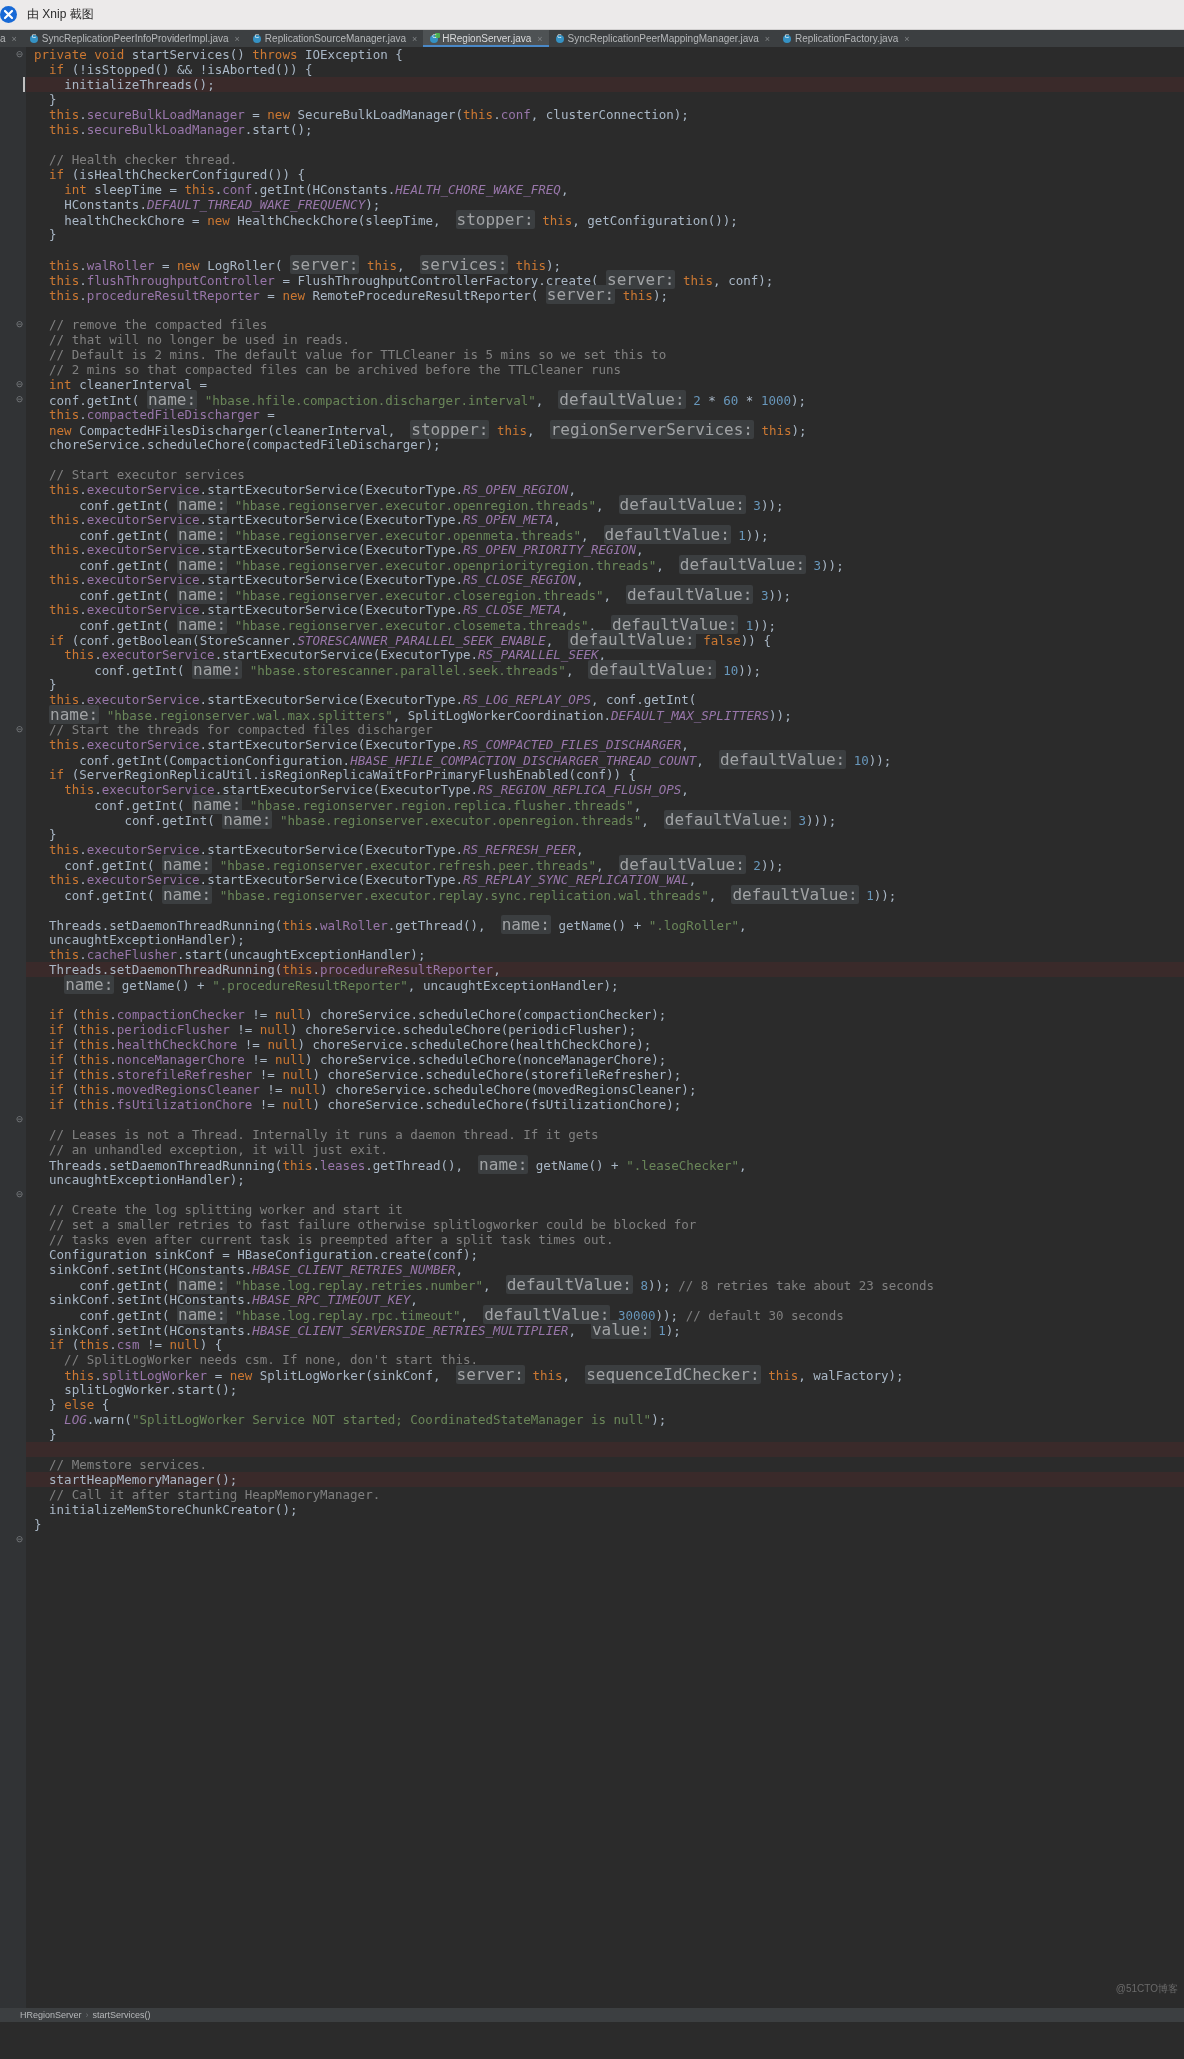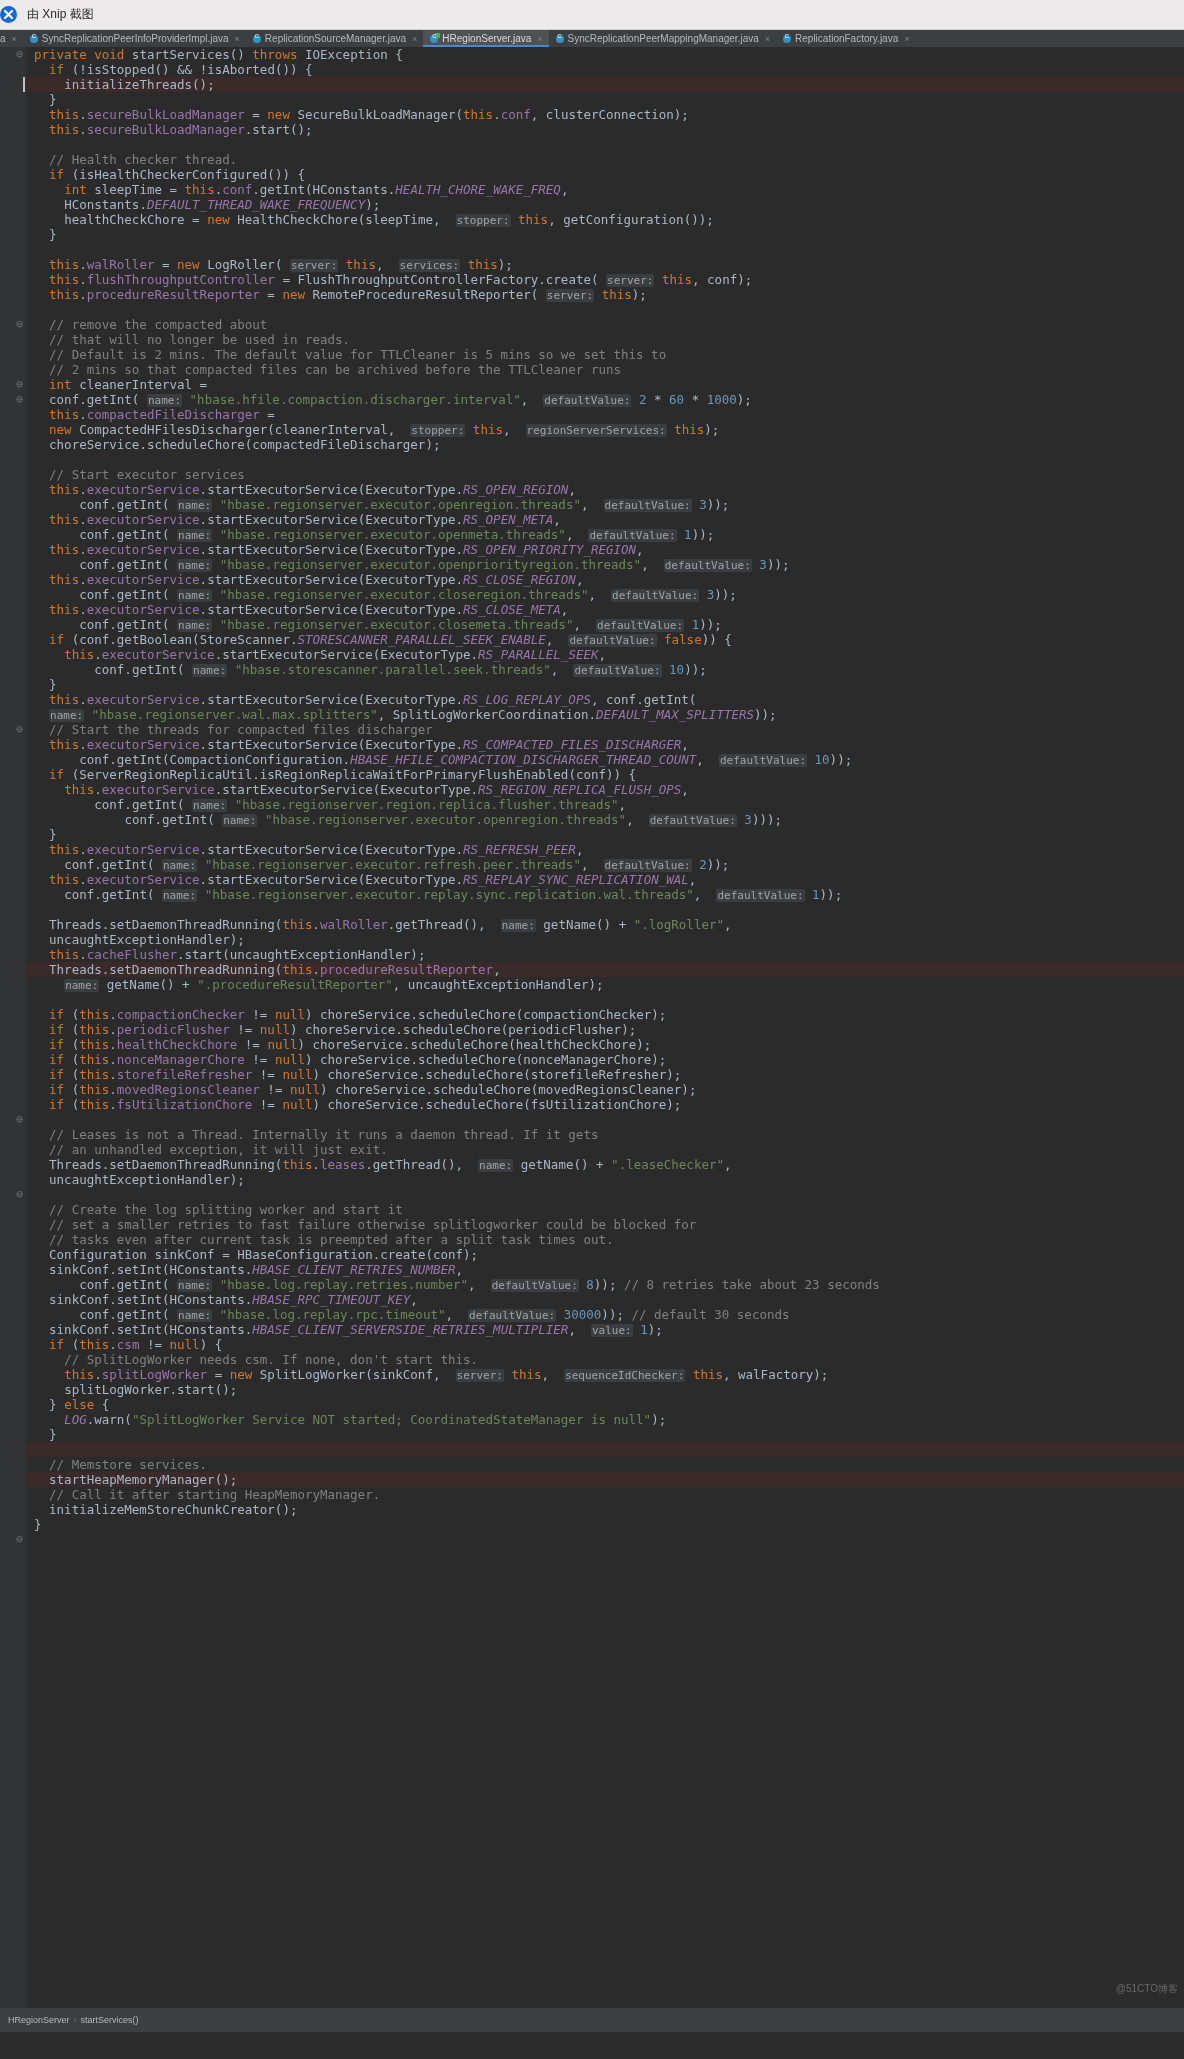--- a/index.html
+++ b/index.html
@@ -40,24 +40,24 @@
   .ln.hl{background:#3a2a2a;}
 
   
   .kw{color:#cc7832;}
   .fld{color:#9876aa;}
   .stat{color:#9876aa;font-style:italic;}
   .txt{color:#a9b7c6;}
   .str{color:#6a8759;}
   .num{color:#6897bb;}
   .cmt{color:#808080;}
-  .hint{color:#a1a3a5;background:#3b3e40;border-radius:2px;padding:0 1px;font-size:11px;}
-
-  
-  .statusbar{height:24px;background:#3c3f41;display:flex;align-items:center;padding-left:8px;
+  .hint{color:#a1a3a5;background:#3b3e40;border-radius:2px;padding:0 1px;font-size:16px;}
+
+  
+  .statusbar{height:14px;background:#3c3f41;display:flex;align-items:center;padding-left:20px;
              color:#b6b8ba;font-family:"Liberation Sans",sans-serif;font-size:9px;gap:4px;}
   .statusbar .sep{color:#6e7174;}
   .wm{position:absolute;right:6px;bottom:12px;color:#6a6a6a;font-size:10px;
       font-family:Liberation Sans, sans-serif;}
 </style>
 </head>
 <body>
 
 <div class="xnip-bar">
   <span class="xnip-logo">
@@ -125,21 +125,21 @@
       <div class="ln"><span class="txt"> </span><span class="txt"> </span><span class="kw">if</span><span class="txt"> </span><span class="txt">(</span><span class="txt">isHealthCheckerConfigured</span><span class="txt">(</span><span class="txt">)</span><span class="txt">)</span><span class="txt"> </span><span class="txt">{</span></div>
       <div class="ln"><span class="txt"> </span><span class="txt"> </span><span class="txt"> </span><span class="txt"> </span><span class="kw">int</span><span class="txt"> </span><span class="txt">sleepTime</span><span class="txt"> </span><span class="txt">=</span><span class="txt"> </span><span class="kw">this</span><span class="txt">.</span><span class="fld">conf</span><span class="txt">.</span><span class="txt">getInt</span><span class="txt">(</span><span class="txt">HConstants</span><span class="txt">.</span><span class="stat">HEALTH_CHORE_WAKE_FREQ</span><span class="txt">,</span></div>
       <div class="ln"><span class="txt"> </span><span class="txt"> </span><span class="txt"> </span><span class="txt"> </span><span class="txt">HConstants</span><span class="txt">.</span><span class="stat">DEFAULT_THREAD_WAKE_FREQUENCY</span><span class="txt">)</span><span class="txt">;</span></div>
       <div class="ln"><span class="txt"> </span><span class="txt"> </span><span class="txt"> </span><span class="txt"> </span><span class="txt">healthCheckChore</span><span class="txt"> </span><span class="txt">=</span><span class="txt"> </span><span class="kw">new</span><span class="txt"> </span><span class="txt">HealthCheckChore</span><span class="txt">(</span><span class="txt">sleepTime</span><span class="txt">,</span><span class="txt"> </span><span class="txt"> </span><span class="hint">stopper:</span><span class="txt"> </span><span class="kw">this</span><span class="txt">,</span><span class="txt"> </span><span class="txt">getConfiguration</span><span class="txt">(</span><span class="txt">)</span><span class="txt">)</span><span class="txt">;</span></div>
       <div class="ln"><span class="txt"> </span><span class="txt"> </span><span class="txt">}</span></div>
       <div class="ln"></div>
       <div class="ln"><span class="txt"> </span><span class="txt"> </span><span class="kw">this</span><span class="txt">.</span><span class="fld">walRoller</span><span class="txt"> </span><span class="txt">=</span><span class="txt"> </span><span class="kw">new</span><span class="txt"> </span><span class="txt">LogRoller</span><span class="txt">(</span><span class="txt"> </span><span class="hint">server:</span><span class="txt"> </span><span class="kw">this</span><span class="txt">,</span><span class="txt"> </span><span class="txt"> </span><span class="hint">services:</span><span class="txt"> </span><span class="kw">this</span><span class="txt">)</span><span class="txt">;</span></div>
       <div class="ln"><span class="txt"> </span><span class="txt"> </span><span class="kw">this</span><span class="txt">.</span><span class="fld">flushThroughputController</span><span class="txt"> </span><span class="txt">=</span><span class="txt"> </span><span class="txt">FlushThroughputControllerFactory</span><span class="txt">.</span><span class="txt">create</span><span class="txt">(</span><span class="txt"> </span><span class="hint">server:</span><span class="txt"> </span><span class="kw">this</span><span class="txt">,</span><span class="txt"> </span><span class="txt">conf</span><span class="txt">)</span><span class="txt">;</span></div>
       <div class="ln"><span class="txt"> </span><span class="txt"> </span><span class="kw">this</span><span class="txt">.</span><span class="fld">procedureResultReporter</span><span class="txt"> </span><span class="txt">=</span><span class="txt"> </span><span class="kw">new</span><span class="txt"> </span><span class="txt">RemoteProcedureResultReporter</span><span class="txt">(</span><span class="txt"> </span><span class="hint">server:</span><span class="txt"> </span><span class="kw">this</span><span class="txt">)</span><span class="txt">;</span></div>
       <div class="ln"></div>
-      <div class="ln">  <span class="cmt">// remove the compacted about</span></div>
+      <div class="ln">  <span class="cmt">// remove the compacted files</span></div>
       <div class="ln">  <span class="cmt">// that will no longer be used in reads.</span></div>
       <div class="ln">  <span class="cmt">// Default is 2 mins. The default value for TTLCleaner is 5 mins so we set this to</span></div>
       <div class="ln">  <span class="cmt">// 2 mins so that compacted files can be archived before the TTLCleaner runs</span></div>
       <div class="ln"><span class="txt"> </span><span class="txt"> </span><span class="kw">int</span><span class="txt"> </span><span class="txt">cleanerInterval</span><span class="txt"> </span><span class="txt">=</span></div>
       <div class="ln"><span class="txt"> </span><span class="txt"> </span><span class="txt">conf</span><span class="txt">.</span><span class="txt">getInt</span><span class="txt">(</span><span class="txt"> </span><span class="hint">name:</span><span class="txt"> </span><span class="str">"hbase.hfile.compaction.discharger.interval"</span><span class="txt">,</span><span class="txt"> </span><span class="txt"> </span><span class="hint">defaultValue:</span><span class="txt"> </span><span class="num">2</span><span class="txt"> </span><span class="txt">*</span><span class="txt"> </span><span class="num">60</span><span class="txt"> </span><span class="txt">*</span><span class="txt"> </span><span class="num">1000</span><span class="txt">)</span><span class="txt">;</span></div>
       <div class="ln"><span class="txt"> </span><span class="txt"> </span><span class="kw">this</span><span class="txt">.</span><span class="fld">compactedFileDischarger</span><span class="txt"> </span><span class="txt">=</span></div>
       <div class="ln"><span class="txt"> </span><span class="txt"> </span><span class="kw">new</span><span class="txt"> </span><span class="txt">CompactedHFilesDischarger</span><span class="txt">(</span><span class="txt">cleanerInterval</span><span class="txt">,</span><span class="txt"> </span><span class="txt"> </span><span class="hint">stopper:</span><span class="txt"> </span><span class="kw">this</span><span class="txt">,</span><span class="txt"> </span><span class="txt"> </span><span class="hint">regionServerServices:</span><span class="txt"> </span><span class="kw">this</span><span class="txt">)</span><span class="txt">;</span></div>
       <div class="ln"><span class="txt"> </span><span class="txt"> </span><span class="txt">choreService</span><span class="txt">.</span><span class="txt">scheduleChore</span><span class="txt">(</span><span class="txt">compactedFileDischarger</span><span class="txt">)</span><span class="txt">;</span></div>
       <div class="ln"></div>
       <div class="ln">  <span class="cmt">// Start executor services</span></div>

